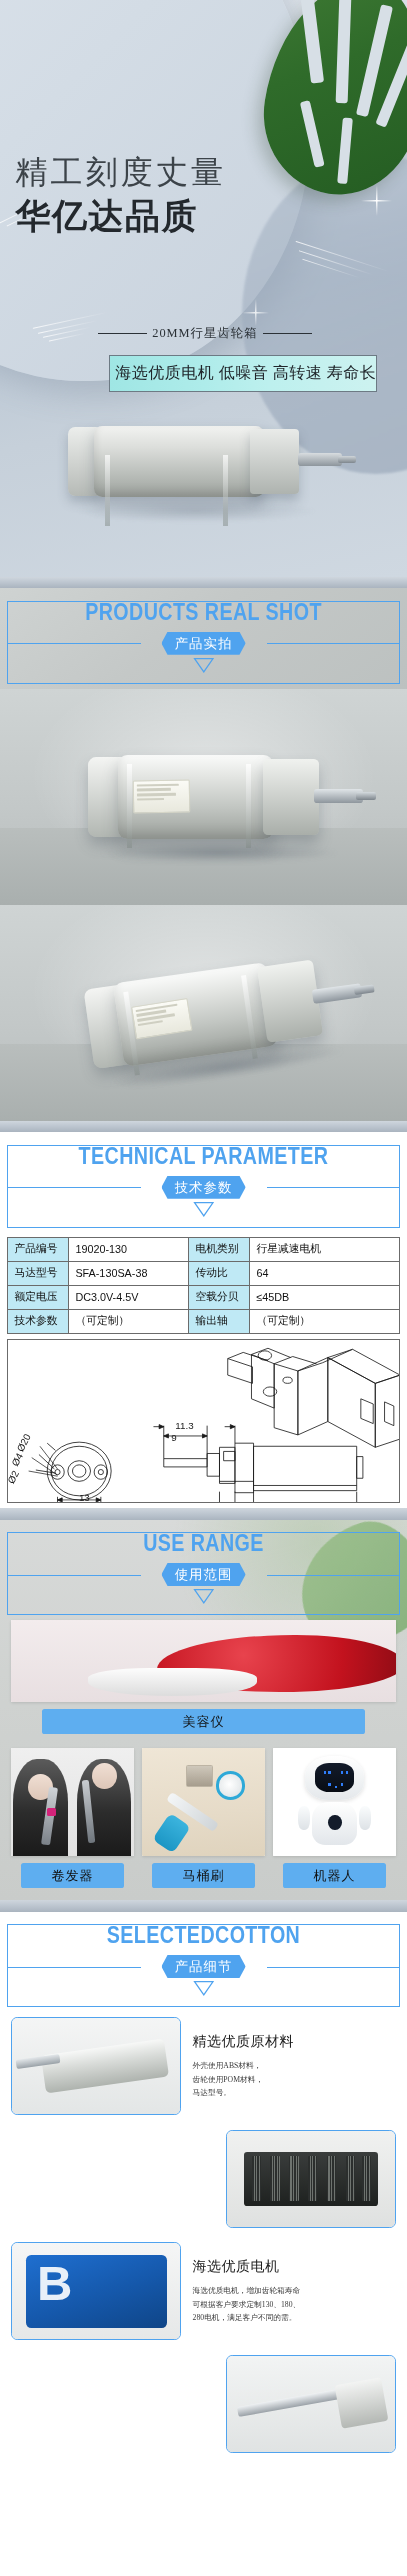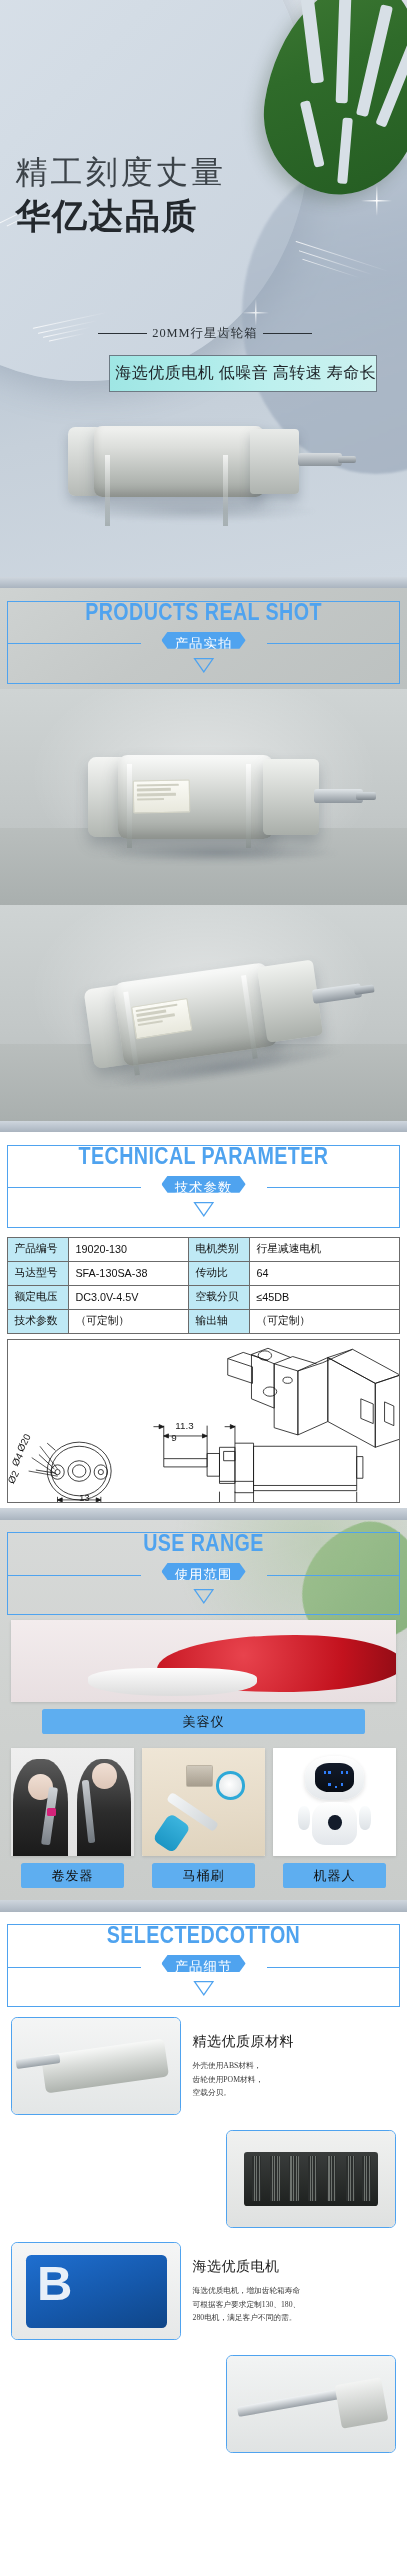--- a/index.html
+++ b/index.html
@@ -159,21 +159,21 @@
   .sec-mid { position:relative; z-index:3; margin-top:8.2px; height:23px; }
   .sec-mid .line {
     position:absolute; top:50%; height:0.5px; background:#4fa3ef;
   }
   .sec-mid .line.l { left:8.2px; right:calc(50% + 63px); }
   .sec-mid .line.r { right:8.2px; left:calc(50% + 63px); }
   .sec-badge {
     position:absolute; left:50%; top:0; transform:translateX(-50%);
     background:#4fa3ef; color:#fff;
     font-size:13.4px; letter-spacing:1px; line-height:23px;
-    padding:0 13.4px; height:17px; white-space:nowrap;
+    padding:0 13.4px; height:23px; white-space:nowrap;
     clip-path:polygon(6.2px 0,calc(100% - 6.2px) 0,100% 50%,calc(100% - 6.2px) 100%,6.2px 100%,0 50%);
     font-family:"Liberation Sans","DejaVu Sans",sans-serif;
   }
   .caret-svg { display:block; margin:2.1px auto 0; position:relative; z-index:4; }
 
   
   .head-white { background:#fff; }
   .head-photo {
     background:
       linear-gradient(180deg,rgba(255,255,255,.0) 0%,rgba(255,255,255,.0) 100%),
@@ -838,21 +838,21 @@
         <div class="da shaft-img">
             <span class="mb"></span>
             <span class="sh"></span>
           </div>
       </div>
       <div class="dtxt">
         <div class="dtitle">精选优质原材料</div>
         <div class="dbody">
           <div>外壳使用ABS材料，</div>
           <div>齿轮使用POM材料，</div>
-          <div>空载分贝。</div>
+          <div>马达型号。</div>
         </div>
       </div>
     </div>
 
     <div class="drow rev">
       <div class="dimg">
         <div class="da gear-img">
           <span class="gset">
             <i style="left:6%"></i>
               <i style="left:20%"></i>

